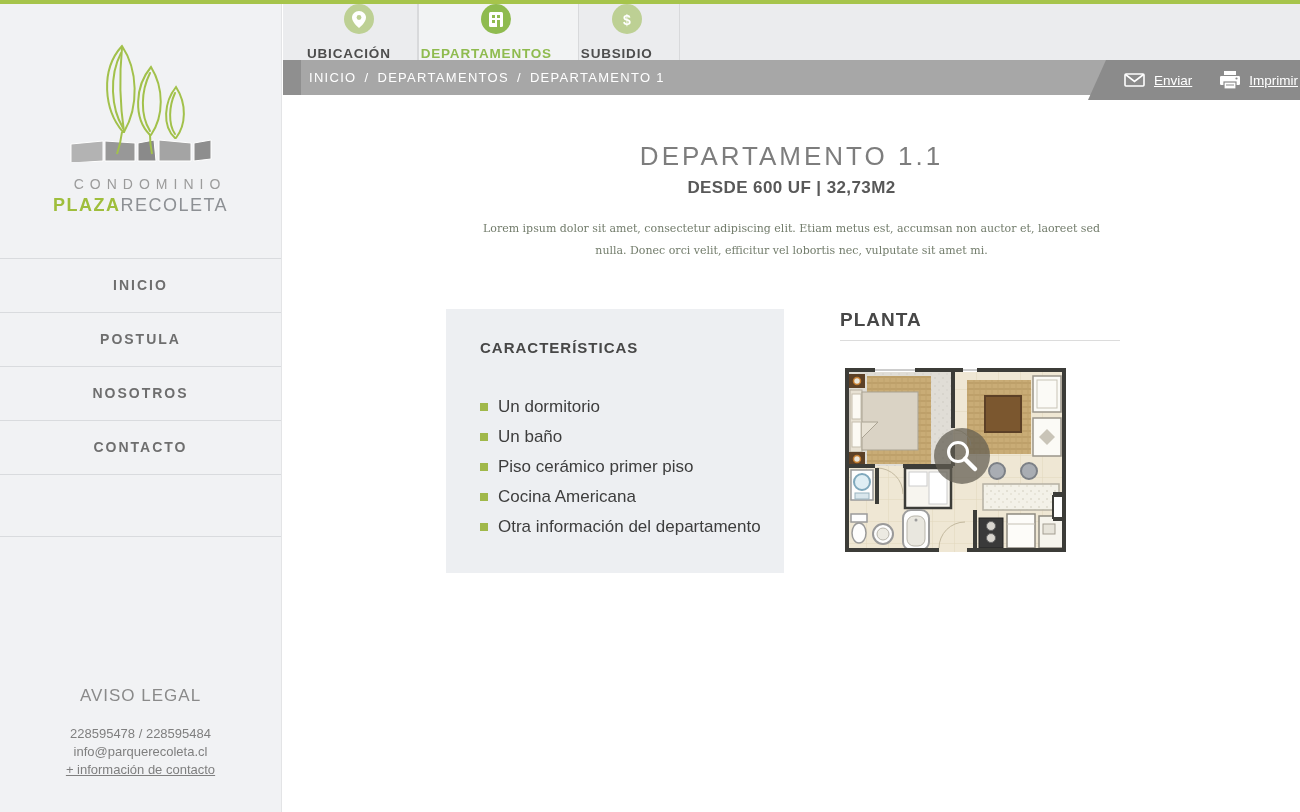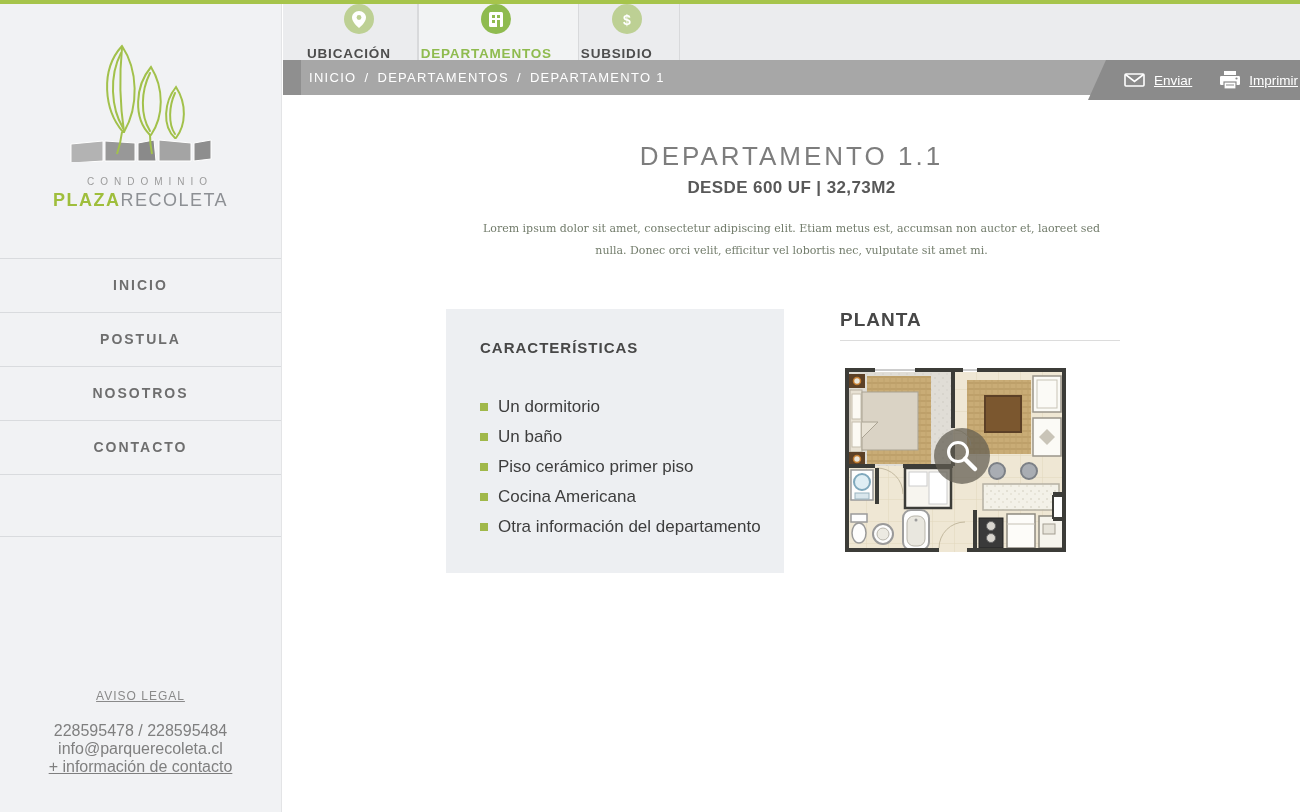--- a/index.html
+++ b/index.html
@@ -6,34 +6,34 @@
   body { background:#ffffff; font-family:"Liberation Sans", sans-serif; }
   .page { position:relative; width:1300px; height:812px; overflow:hidden; background:#ffffff; }
 
   
   .top-strip { position:absolute; left:0; top:0; width:1300px; height:4px; background:#a6c44b; }
 
   
   .sidebar { position:absolute; left:0; top:4px; width:282px; height:808px;
              background:#f1f2f4; border-right:1px solid #e3e4e6; }
   .logo { padding-top:36px; text-align:center; }
-  .brand-condominio { margin-top:10px; font-size:10px; letter-spacing:6px; color:#9b9b9b;margin-left:19px; }
+  .brand-condominio { margin-top:10px; font-size:14px; letter-spacing:6px; color:#9b9b9b;margin-left:19px; }
   .brand-name { margin-top:3px; font-size:18px; letter-spacing:1.5px; }
   .brand-plaza { color:#9fbe3c; font-weight:bold; }
   .brand-recoleta { color:#8d9094; font-weight:normal; }
 
   .menu { position:absolute; top:254px; left:0; width:100%; }
   .menu-item { height:54px; line-height:53px; border-top:1px solid #d9dbde; text-align:center;
                font-size:14px; font-weight:bold; letter-spacing:2px; color:#6e6e6e; cursor:pointer; }
   .menu-item.empty { height:63px; border-bottom:1px solid #d9dbde; cursor:default; }
 
   .side-footer { position:absolute; top:682px; left:0; width:100%; text-align:center; color:#8a8a8a; }
-  .legal { display:inline-block; font-size:12px; letter-spacing:1px; color:#8a8a8a;
-           text-decoration:underline; margin-bottom:19px; cursor:pointer; }
-  .side-footer .line { font-size:16px; line-height:18px; color:#7f7f7f; }
+  .legal { display:inline-block; font-size:17px; letter-spacing:1px; color:#8a8a8a;
+           margin-bottom:19px; cursor:pointer; }
+  .side-footer .line { font-size:13px; line-height:18px; color:#7f7f7f; }
   .contact-link { text-decoration:underline; cursor:pointer; }
 
   
   .navbar { position:absolute; left:283px; top:4px; width:1017px; height:56px;
             background:#ebecee; display:flex; align-items:stretch; padding-left:22px; }
   .tab { display:flex; align-items:center; gap:12px; padding:0 26px 0 2px; cursor:pointer;flex-direction:column; }
   .tab-divider { width:1px; background:#d8d9db; margin:0; }
   .tab-label { font-size:13.5px; font-weight:bold; letter-spacing:0.8px; color:#4d4d4d; }
   .tab.active { background:#f2f3f4; }
   .tab.active .tab-label { color:#8fbb4f; }

